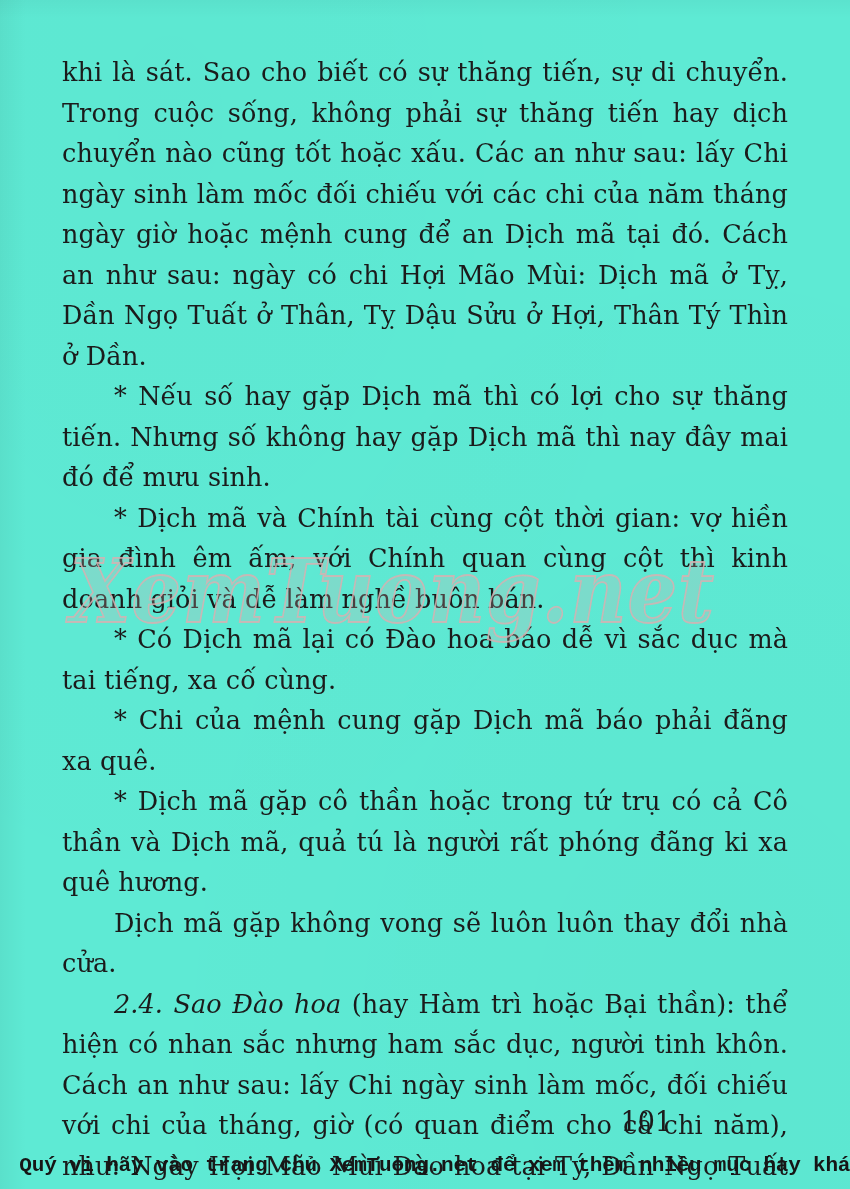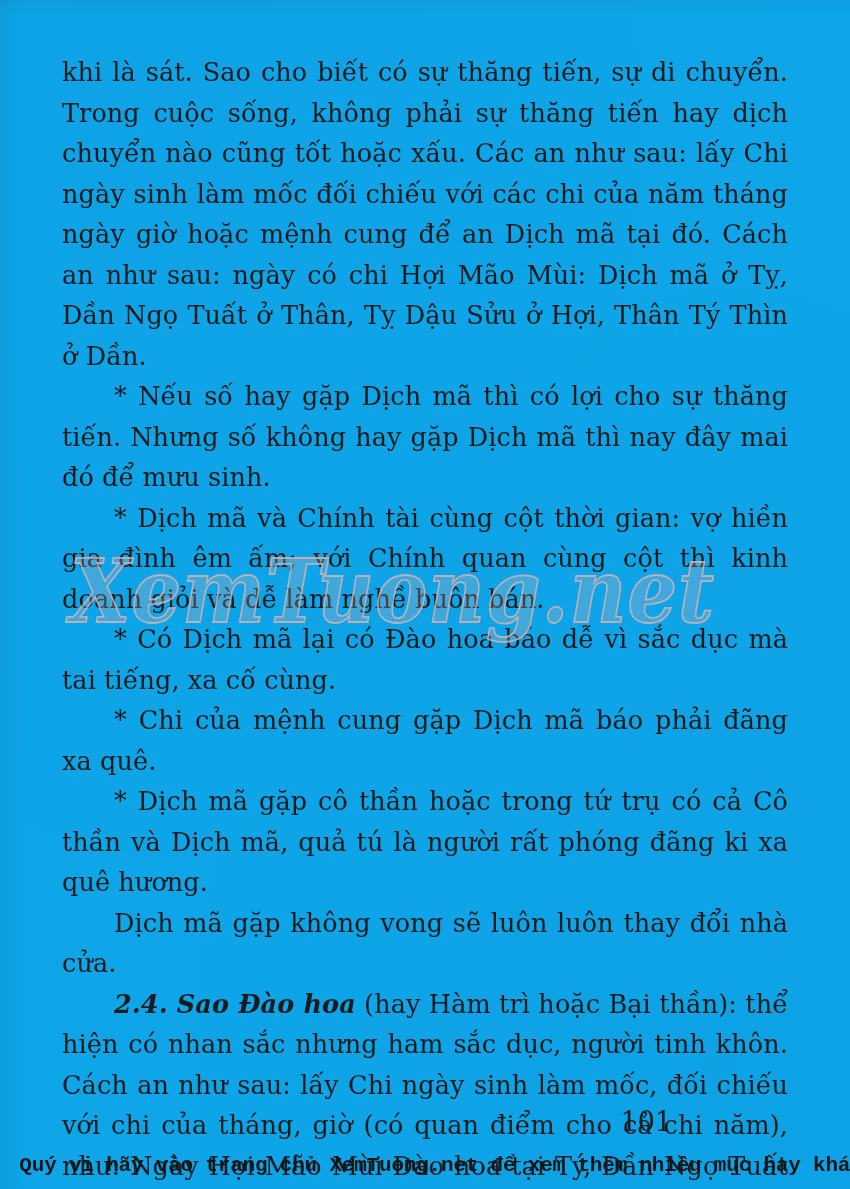--- a/index.html
+++ b/index.html
@@ -14,21 +14,21 @@
     overflow: hidden;
     position: relative;
   }
 
   .page {
     position: absolute;
     top: 0;
     left: 0;
     width: 850px;
     height: 1189px;
-    background: #0ea5e9;
+    background: #5eead4;
   }
 
   
   .page::before {
     content: "";
     position: absolute;
     inset: 0;
     background:
       radial-gradient(ellipse at 20% 10%, rgba(0,0,0,0.012), transparent 60%),
       radial-gradient(ellipse at 85% 90%, rgba(0,0,0,0.015), transparent 60%);
@@ -52,21 +52,21 @@
     letter-spacing: 0.1px;
     font-family: "DejaVu Serif", serif;
   }
 
   p.indent {
     text-indent: 52px;
   }
 
   .italic-head {
     font-style: italic;
-    font-weight: bold;
+    font-weight: normal;
   }
 
   
   .watermark {
     position: absolute;
     left: 70px;
     top: 540px;
     width: 710px;
     height: 110px;
     pointer-events: none;

